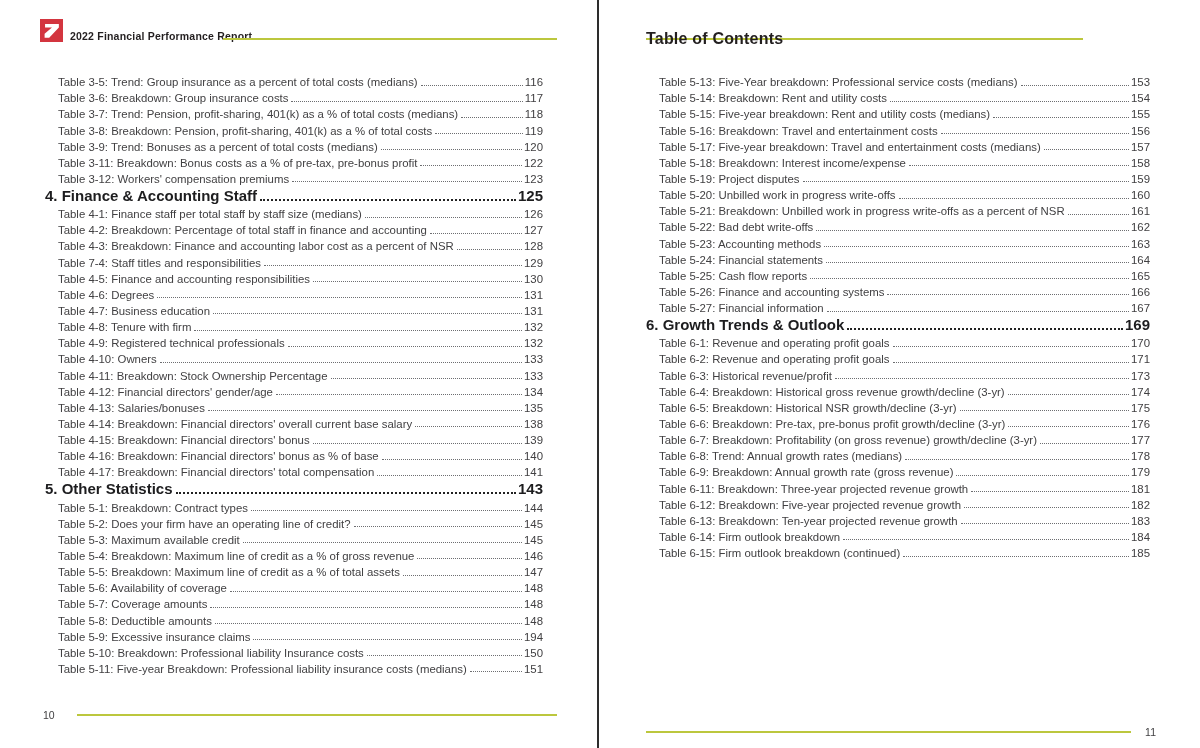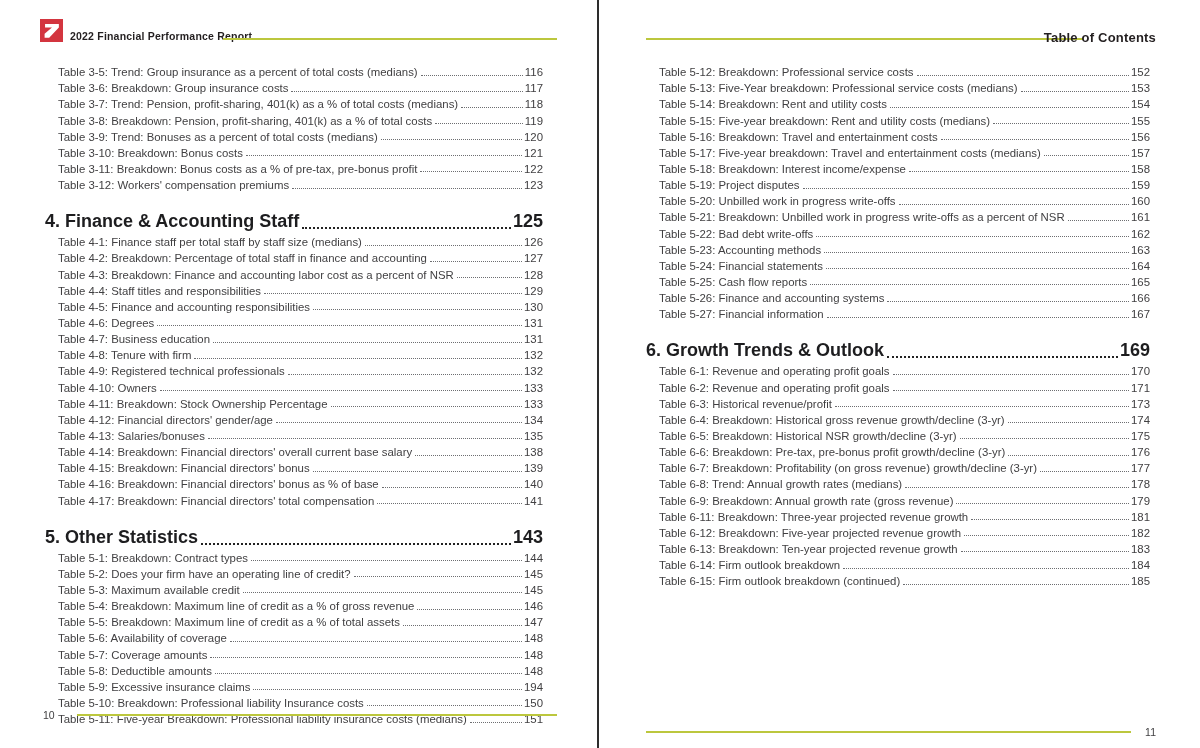--- a/index.html
+++ b/index.html
@@ -21,35 +21,35 @@
   
   .logo{position:absolute;left:40px;top:19px;width:23px;height:23px;}
   .hdr-title{
     position:absolute;left:70px;top:30px;
     font-size:10.5px;font-weight:bold;color:#231f20;letter-spacing:.2px;
   }
   .hdr-rule{position:absolute;top:38px;height:2px;background:var(--accent);}
   .hdr-rule.left{left:223px;width:334px;}
   .hdr-rule.right{left:646px;width:437px;}
   .hdr-toc-label{
-    position:absolute;left:646px;top:30px;width:510px;text-align:right;
-    font-size:13px;font-weight:bold;color:#231f20;letter-spacing:.2px;
+    position:absolute;left:646px;top:30px;width:510px;
+    font-size:16px;font-weight:bold;color:#231f20;letter-spacing:.2px;
   }
 
   
-  .toc{position:absolute;top:62px;}
+  .toc{position:absolute;top:72px;}
   .toc.leftcol{left:45px;width:498px;}
   .toc.rightcol{left:646px;width:504px;}
 
   .trow{display:flex;align-items:flex-end;height:16.15px;color:var(--text);font-size:11.4px;}
   .trow.entry{padding-left:13px;}
   .trow .t{white-space:nowrap;}
   .trow .dots{flex:1 1 auto;min-width:8px;margin:0 2px 2.5px 3px;border-bottom:1.7px dotted #6d6e71;}
   .trow .p{white-space:nowrap;}
-  .trow.heading{font-weight:bold;color:var(--heading);font-size:18px;height:18px;margin-top:23px;padding-left:0;}
+  .trow.heading{font-weight:bold;color:var(--heading);font-size:15px;height:18px;margin-top:1px;padding-left:0;}
   .trow.heading .dots{border-bottom:2px dotted #222;margin-bottom:3px;}
 
   
   .ftr{position:absolute;top:707px;height:16px;display:flex;align-items:center;font-size:10.5px;color:#414042;}
   .ftr.leftcol{left:43px;width:514px;}
   .ftr.rightcol{left:646px;width:510px;margin-top:17px;}
   .ftr .rule{flex:1 1 auto;height:2px;background:var(--accent);}
   .ftr.leftcol .rule{margin-left:22px;}
   .ftr.rightcol .rule{margin-right:14px;}
 </style>
@@ -88,25 +88,20 @@
       <span class="t">Table 3-8: Breakdown: Pension, profit-sharing, 401(k) as a % of total costs</span>
       <span class="dots"></span>
       <span class="p">119</span>
     </div>
     <div class="trow entry">
       <span class="t">Table 3-9: Trend: Bonuses as a percent of total costs (medians)</span>
       <span class="dots"></span>
       <span class="p">120</span>
     </div>
     <div class="trow entry">
-      <span class="t">Table 3-10: Breakdown: Bonus costs</span>
-      <span class="dots"></span>
-      <span class="p">121</span>
-    </div>
-    <div class="trow entry">
       <span class="t">Table 3-11: Breakdown: Bonus costs as a % of pre-tax, pre-bonus profit</span>
       <span class="dots"></span>
       <span class="p">122</span>
     </div>
     <div class="trow entry">
       <span class="t">Table 3-12: Workers' compensation premiums</span>
       <span class="dots"></span>
       <span class="p">123</span>
     </div>
     <div class="trow heading">
@@ -123,21 +118,21 @@
       <span class="t">Table 4-2: Breakdown: Percentage of total staff in finance and accounting</span>
       <span class="dots"></span>
       <span class="p">127</span>
     </div>
     <div class="trow entry">
       <span class="t">Table 4-3: Breakdown: Finance and accounting labor cost as a percent of NSR</span>
       <span class="dots"></span>
       <span class="p">128</span>
     </div>
     <div class="trow entry">
-      <span class="t">Table 4-4: Staff titles and responsibilities</span>
+      <span class="t">Table 7-4: Staff titles and responsibilities</span>
       <span class="dots"></span>
       <span class="p">129</span>
     </div>
     <div class="trow entry">
       <span class="t">Table 4-5: Finance and accounting responsibilities</span>
       <span class="dots"></span>
       <span class="p">130</span>
     </div>
     <div class="trow entry">
       <span class="t">Table 4-6: Degrees</span>
@@ -254,25 +249,20 @@
       <span class="dots"></span>
       <span class="p">150</span>
     </div>
     <div class="trow entry">
       <span class="t">Table 5-11: Five-year Breakdown: Professional liability insurance costs (medians)</span>
       <span class="dots"></span>
       <span class="p">151</span>
     </div>
   </div>
 <div class="toc rightcol">
-    <div class="trow entry">
-      <span class="t">Table 5-12: Breakdown: Professional service costs</span>
-      <span class="dots"></span>
-      <span class="p">152</span>
-    </div>
     <div class="trow entry">
       <span class="t">Table 5-13: Five-Year breakdown: Professional service costs (medians)</span>
       <span class="dots"></span>
       <span class="p">153</span>
     </div>
     <div class="trow entry">
       <span class="t">Table 5-14: Breakdown: Rent and utility costs</span>
       <span class="dots"></span>
       <span class="p">154</span>
     </div>

